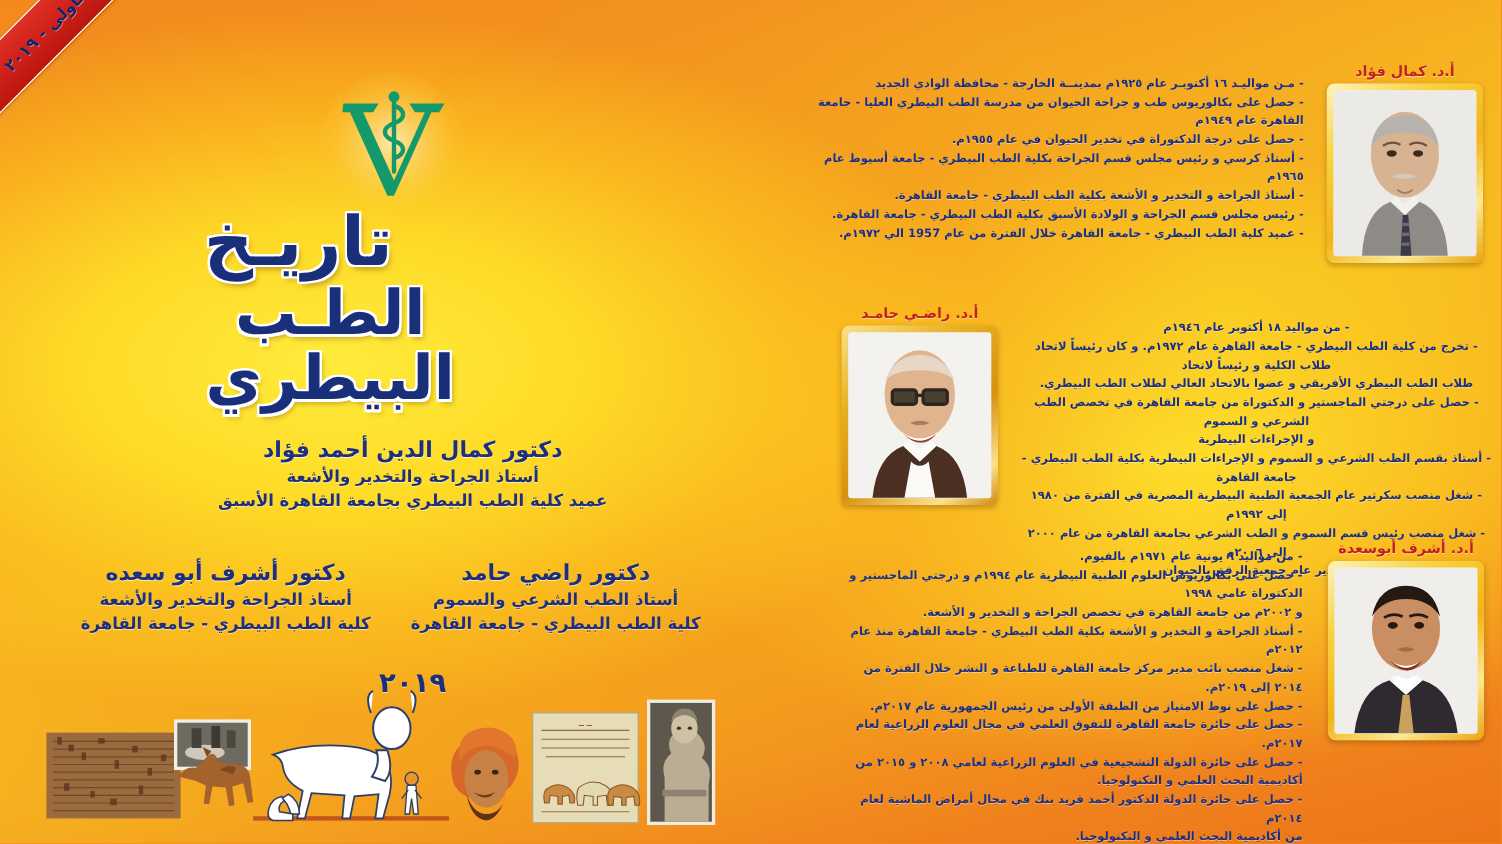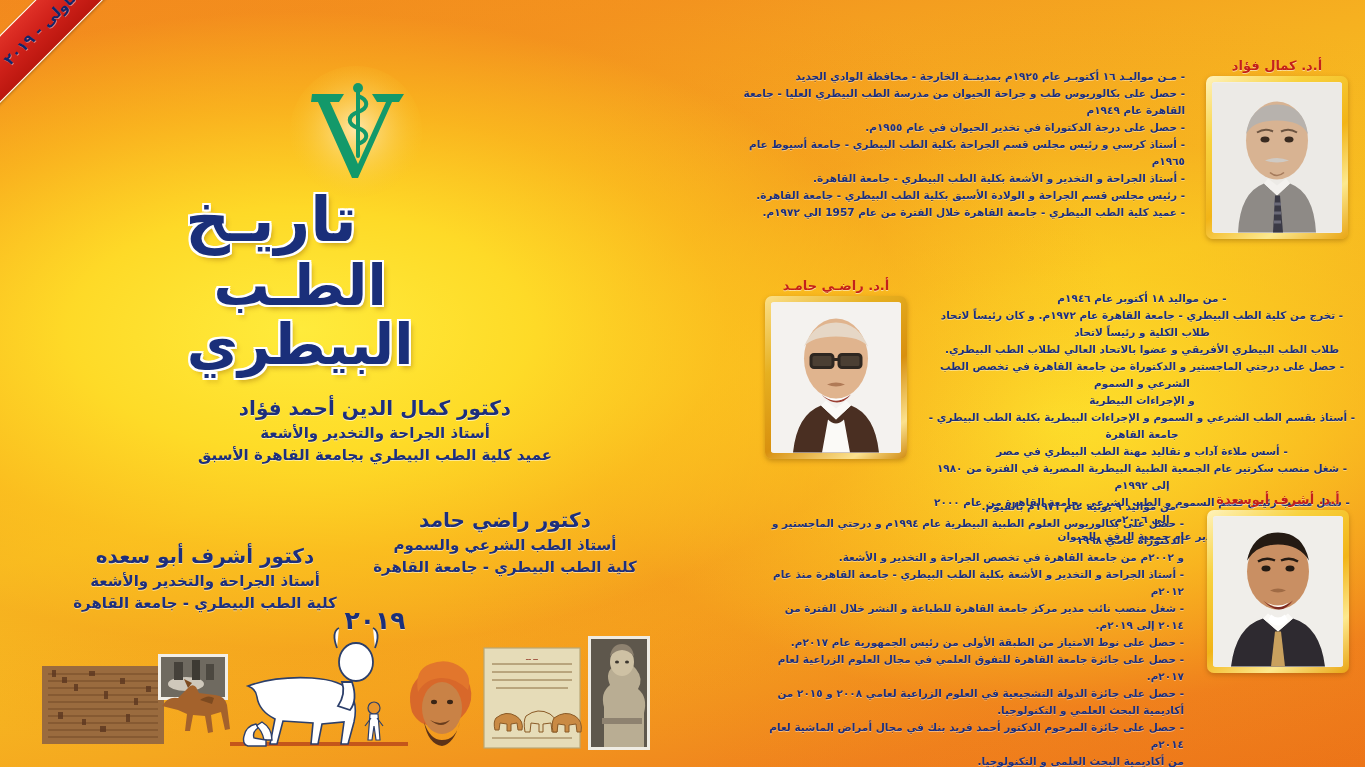--- a/index.html
+++ b/index.html
@@ -65,21 +65,21 @@
   .author{direction:rtl;text-align:center;color:#1d2f7d;}
   .author .aname{
     font-size:20px;font-weight:bold;letter-spacing:0;
     text-shadow:0 1px 0 rgba(255,255,255,.65);
   }
   .author .arole,.author .aaff{
     font-size:15px;font-weight:bold;margin-top:4px;
     text-shadow:0 1px 0 rgba(255,255,255,.5);
   }
   #author-main{position:absolute;left:125px;top:396px;width:500px;}
-  #author-left{position:absolute;left:55px;top:508px;width:300px;margin-top:36px;}
+  #author-left{position:absolute;left:55px;top:508px;width:300px;}
   #author-right{position:absolute;left:355px;top:508px;width:300px;}
 
   
   #year{
     position:absolute;left:250px;top:606px;width:250px;text-align:center;
     color:#1a2f7a;font-size:25px;font-weight:bold;direction:rtl;
     text-shadow:0 1px 0 rgba(255,255,255,.55);
   }
 
   
@@ -370,21 +370,20 @@
           </div>
         </div>
       </div>
       <div class="bio">
         <div>- من مواليد ١٨ أكتوبر عام ١٩٤٦م</div>
         <div>- تخرج من كلية الطب البيطري - جامعة القاهرة عام ١٩٧٢م. و كان رئيساً لاتحاد طلاب الكلية و رئيساً لاتحاد</div>
         <div>طلاب الطب البيطري الأفريقي و عضوا بالاتحاد العالي لطلاب الطب البيطري.</div>
         <div>- حصل على درجتي الماجستير و الدكتوراة من جامعة القاهرة في تخصص الطب الشرعي و السموم</div>
         <div>و الإجراءات البيطرية</div>
         <div>- أستاذ بقسم الطب الشرعي و السموم و الإجراءات البيطرية بكلية الطب البيطري - جامعة القاهرة</div>
-        <div>- أسس ملاءة آداب و تقاليد مهنة الطب البيطري في مصر</div>
         <div>- شغل منصب سكرتير عام الجمعية الطبية البيطرية المصرية في الفترة من ١٩٨٠ إلى ١٩٩٢م</div>
         <div>- شغل منصب رئيس قسم السموم و الطب الشرعي بجامعة القاهرة من عام ٢٠٠٠ إلى ٢٠٠٦م</div>
         <div>- مدير عام جمعية الرفق بالحيوان</div>
       </div>
     </div>
   </div>
 
   <div class="panel" id="panel-3">
     <div class="row">
       <div class="col-photo">
@@ -411,20 +410,20 @@
       </div>
       <div class="bio">
         <div>- من مواليد ٩ يونية عام ١٩٧١م بالفيوم.</div>
         <div>- حصل على بكالوريوس العلوم الطبية البيطرية عام ١٩٩٤م و درجتي الماجستير و الدكتوراة عامي ١٩٩٨</div>
         <div>و ٢٠٠٢م من جامعة القاهرة في تخصص الجراحة و التخدير و الأشعة.</div>
         <div>- أستاذ الجراحة و التخدير و الأشعة بكلية الطب البيطري - جامعة القاهرة منذ عام ٢٠١٢م</div>
         <div>- شغل منصب نائب مدير مركز جامعة القاهرة للطباعة و النشر خلال الفترة من ٢٠١٤ إلى ٢٠١٩م.</div>
         <div>- حصل على نوط الامتياز من الطبقة الأولى من رئيس الجمهورية عام ٢٠١٧م.</div>
         <div>- حصل على جائزة جامعة القاهرة للتفوق العلمي في مجال العلوم الزراعية لعام ٢٠١٧م.</div>
         <div>- حصل على جائزة الدولة التشجيعية في العلوم الزراعية لعامي ٢٠٠٨ و ٢٠١٥ من أكاديمية البحث العلمي و التكنولوجيا.</div>
-        <div>- حصل على جائزة المرحوم الدكتور أحمد فريد بنك في مجال أمراض الماشية لعام ٢٠١٤م</div>
+        <div>- حصل على جائزة الدولة الدكتور أحمد فريد بنك في مجال أمراض الماشية لعام ٢٠١٤م</div>
         <div>من أكاديمية البحث العلمي و التكنولوجيا.</div>
 
       </div>
     </div>
   </div>
 
 </div>
 
 </body></html>

